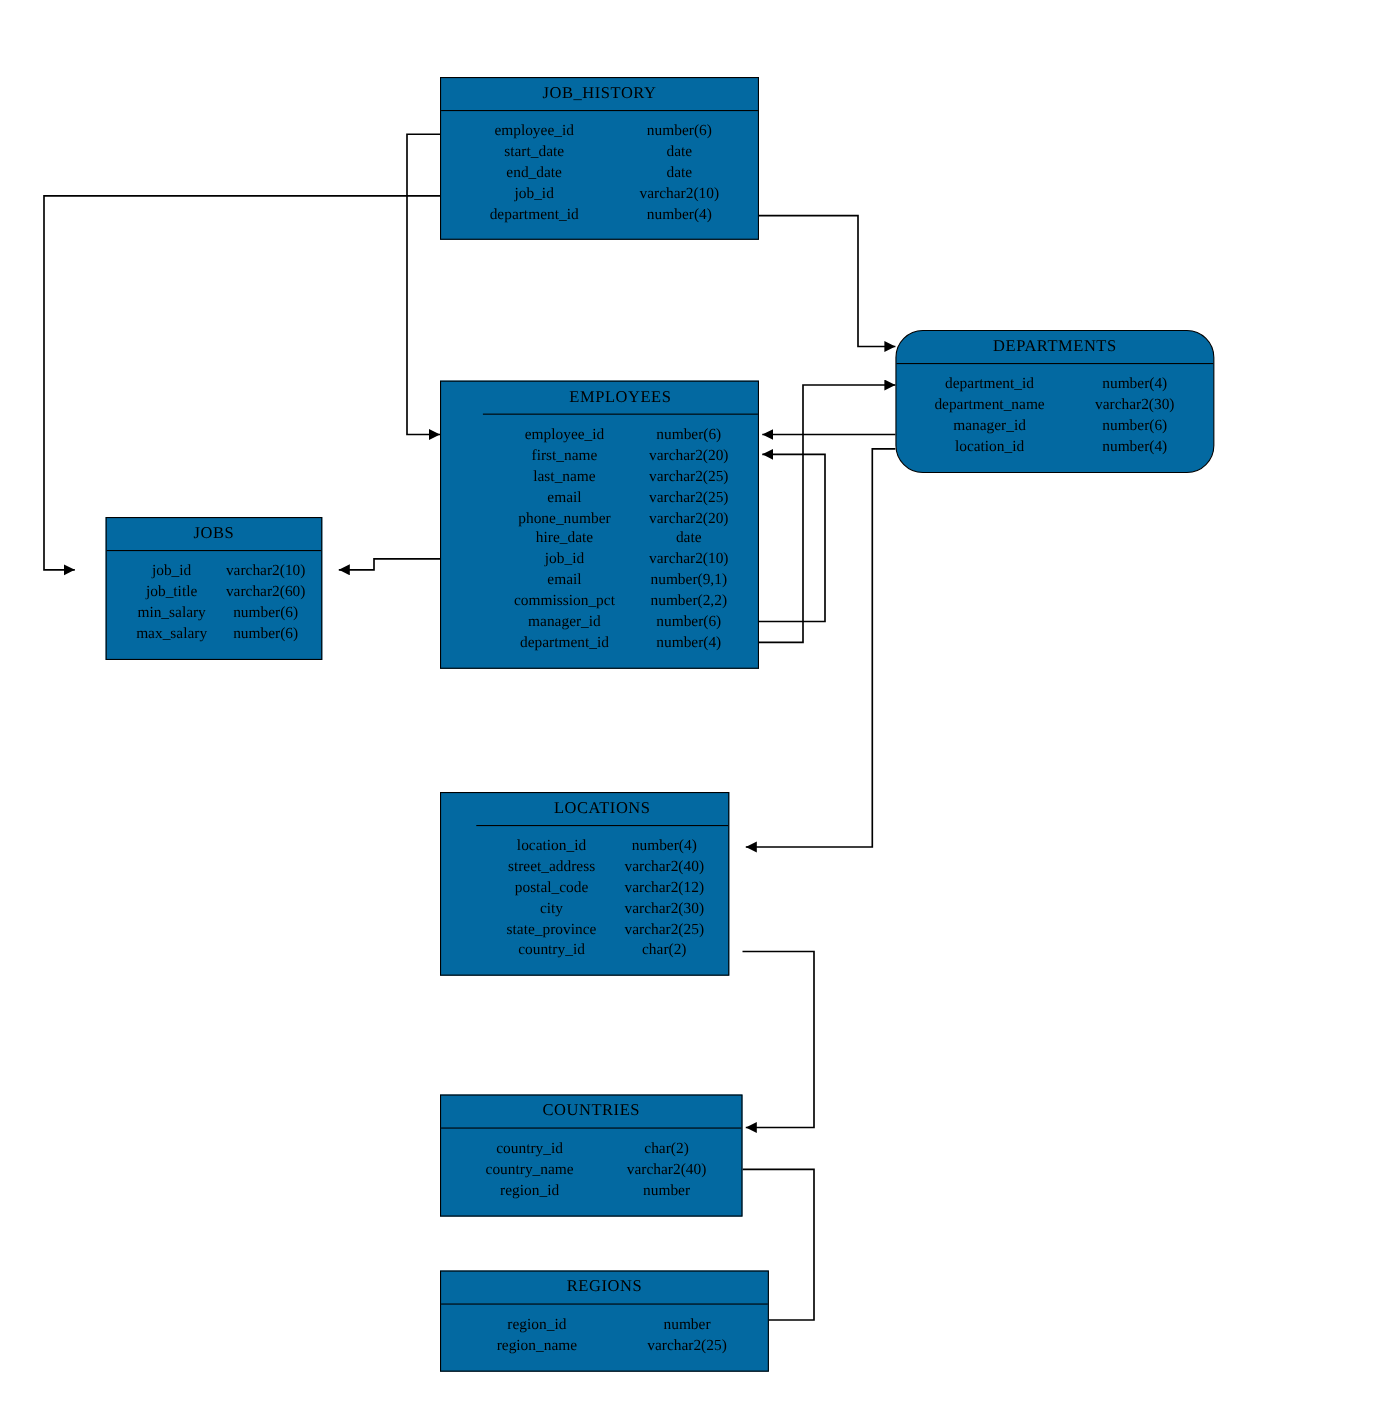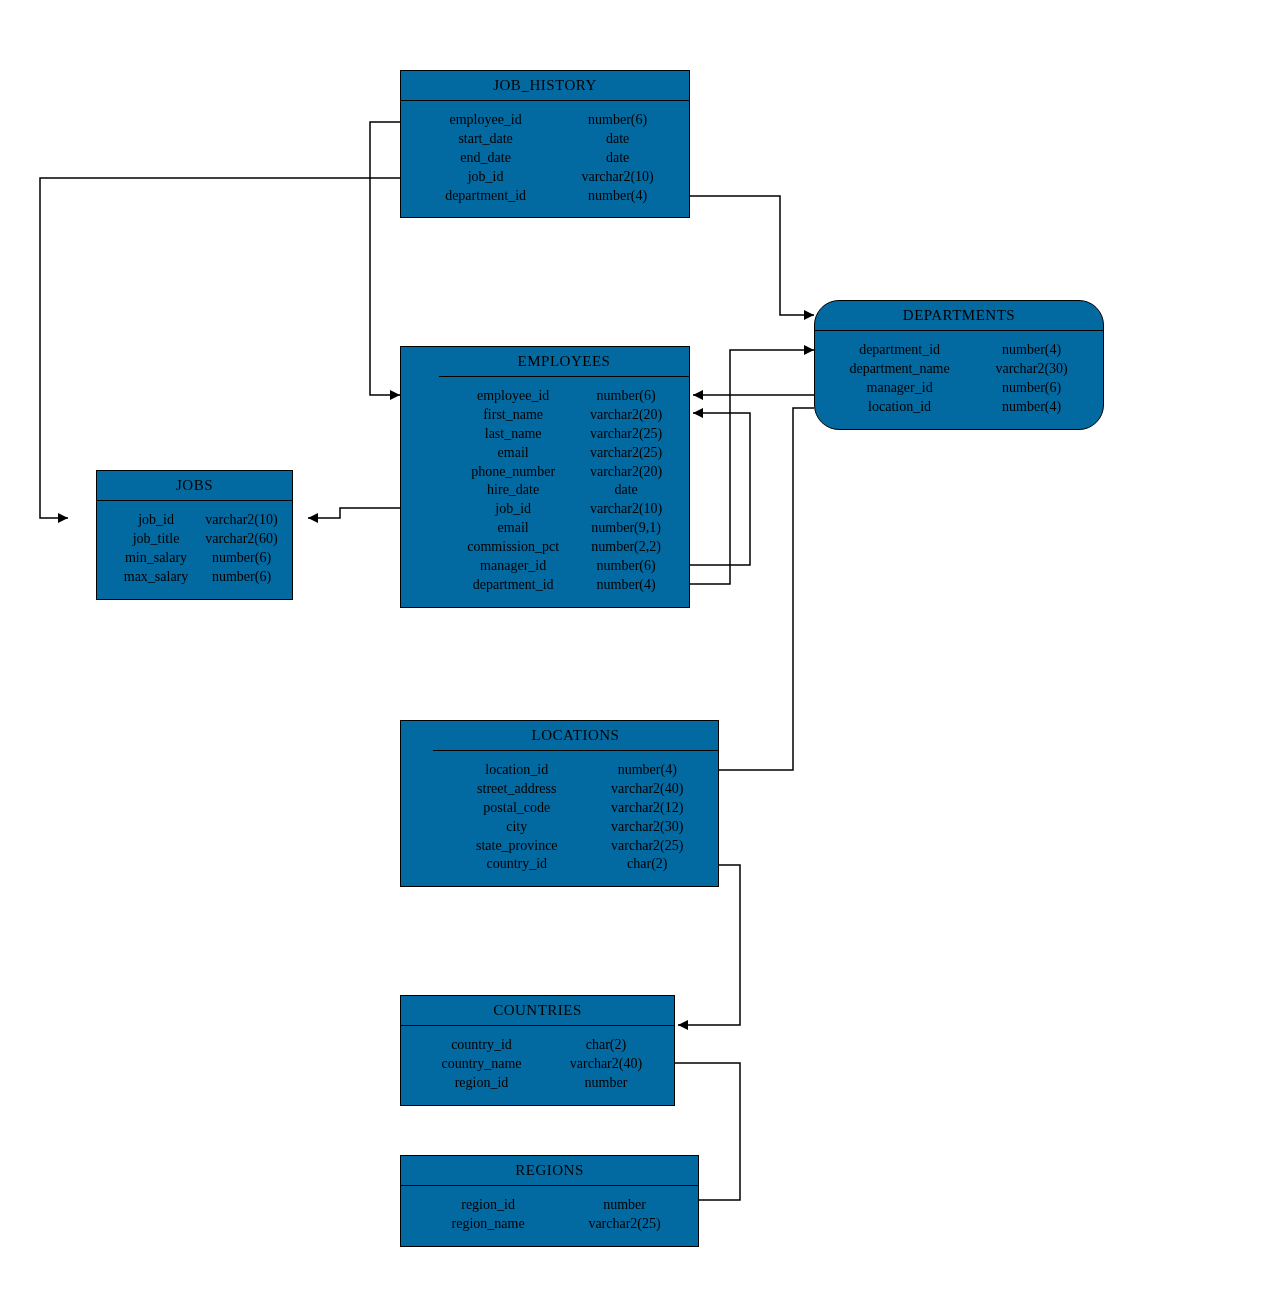--- a/index.html
+++ b/index.html
@@ -190,21 +190,21 @@
         <span class="col-name">manager_id</span>
         <span class="col-type">number(6)</span>
       </div>
     <div class="col-row">
         <span class="col-name">location_id</span>
         <span class="col-type">number(4)</span>
       </div>
   </div>
 </div>
 
-<div class="entity" style="left:400px; top:720px; width:319px;padding-left:32px;">
+<div class="entity" style="left:400px; top:720px; width:263px;padding-left:32px;">
   <div class="entity-title">LOCATIONS</div>
   <div class="entity-body">
     <div class="col-row">
         <span class="col-name">location_id</span>
         <span class="col-type">number(4)</span>
       </div>
     <div class="col-row">
         <span class="col-name">street_address</span>
         <span class="col-type">varchar2(40)</span>
       </div>

